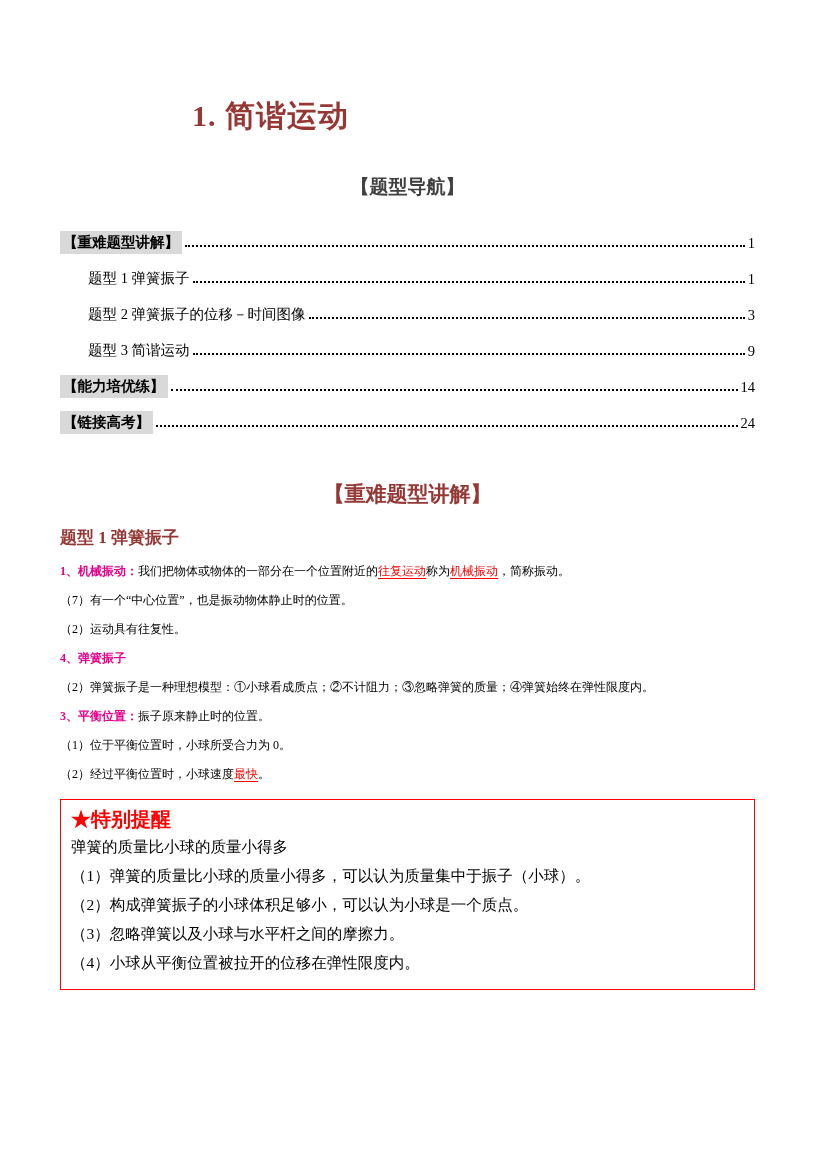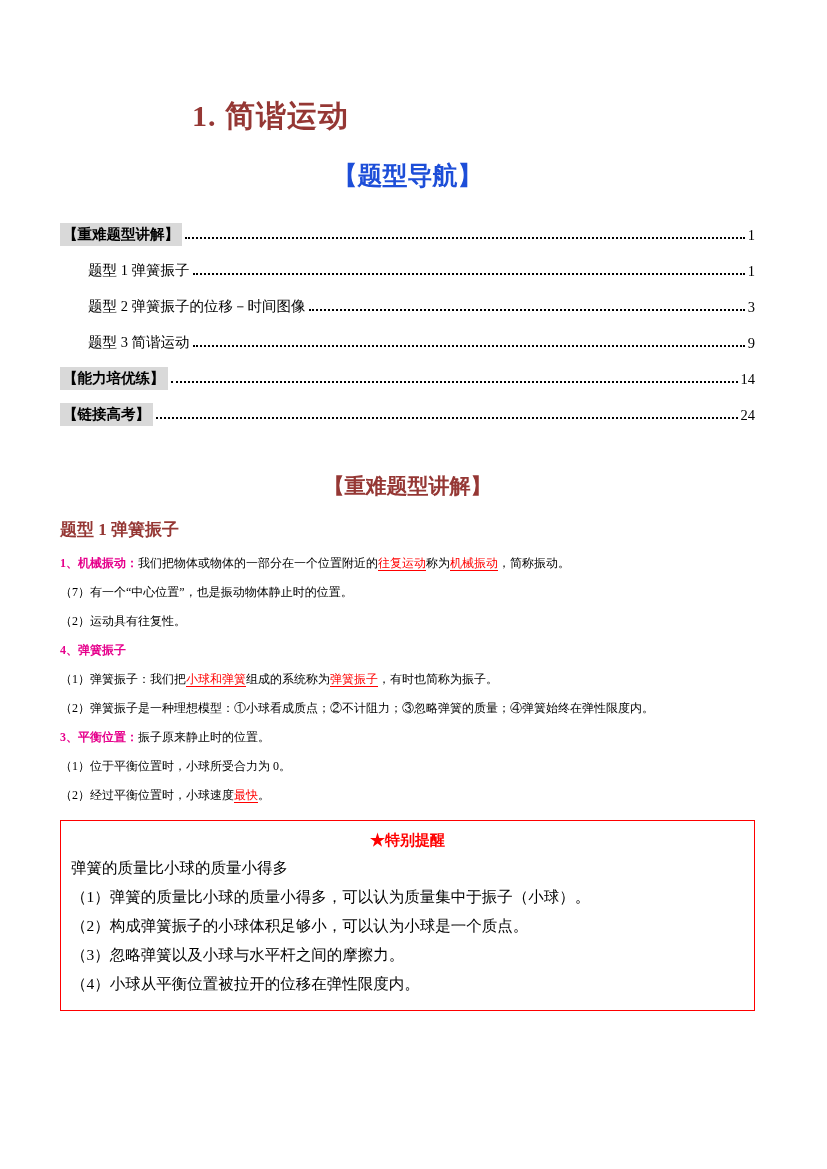--- a/index.html
+++ b/index.html
@@ -10,22 +10,22 @@
     color:#000;
     overflow:hidden;
   }
   .page { padding:96px 72px 0 60px; }
 
   .doc-title {
     color:#953734; font-size:30px; font-weight:bold;
     margin-left:132px; letter-spacing:1px;
   }
   .nav-heading {
-    color:#1d4ed8; font-size:25px; font-weight:bold;
-    text-align:center; margin-top:22px;
+    color:#404040; font-size:19px; font-weight:bold;
+    text-align:center; margin-top:37px;
   }
 
   .toc { margin-top:18px; font-size:14.5px; }
   .toc-row { display:flex; align-items:flex-end; height:36px; cursor:pointer; }
   .toc-row.indent { padding-left:28px; }
   .toc-label { white-space:nowrap; padding-bottom:2px; }
   .toc-row.lvl1 .toc-label { font-weight:bold; }
   .toc-label.shaded { background:#d9d9d9; padding:2px 3px; }
   .leader { flex:1; border-bottom:2px dotted #000; margin:0 3px 7px 3px; }
   .toc-page { white-space:nowrap; padding-bottom:2px; }
@@ -45,22 +45,22 @@
   .body-block { margin-top:8px; }
   .lead-magenta { color:#e6008c; font-weight:bold; }
   .red-link { color:#ff0000; text-decoration:underline; text-underline-offset:3px; }
 
   .tip-box {
     border:1px solid #ff0000;
     margin-top:10px;
     padding:6px 10px 12px 10px;
   }
   .tip-title {
-    color:#ff0000; font-weight:bold; text-align:center;
-    font-size:15px; line-height:26px;
+    color:#ff0000; font-weight:bold; text-align:left;
+    font-size:20px; line-height:26px;
   }
   .tip-line { font-size:15.5px; line-height:29px; text-align:justify; }
 
   .summary {
     margin-top:14px; font-size:15.5px; line-height:42px; text-align:justify;
   }
   .summary-lead { color:#17375e; font-weight:bold; }
 </style>
 </head>
 <body>
@@ -110,21 +110,20 @@
 
   <div class="body-block">
     <p class="body-line"><span class="lead-magenta">1、机械振动：</span><span>我们把物体或物体的一部分在一个位置附近的</span><span class="red-link">往复运动</span><span>称为</span><span class="red-link">机械振动</span><span>，简称振动。</span></p>
 
     <p class="body-line">（7）有一个“中心位置”，也是振动物体静止时的位置。</p>
 
     <p class="body-line">（2）运动具有往复性。</p>
 
     <p class="body-line"><span class="lead-magenta">4、弹簧振子</span></p>
 
-    <p class="body-line"><span>（1）弹簧振子：我们把</span><span class="red-link">小球和弹簧</span><span>组成的系统称为</span><span class="red-link">弹簧振子</span><span>，有时也简称为振子。</span></p>
 
     <p class="body-line">（2）弹簧振子是一种理想模型：①小球看成质点；②不计阻力；③忽略弹簧的质量；④弹簧始终在弹性限度内。</p>
 
     <p class="body-line"><span class="lead-magenta">3、平衡位置：</span><span>振子原来静止时的位置。</span></p>
 
     <p class="body-line">（1）位于平衡位置时，小球所受合力为 0。</p>
 
     <p class="body-line"><span>（2）经过平衡位置时，小球速度</span><span class="red-link">最快</span><span>。</span></p>
   </div>
 

